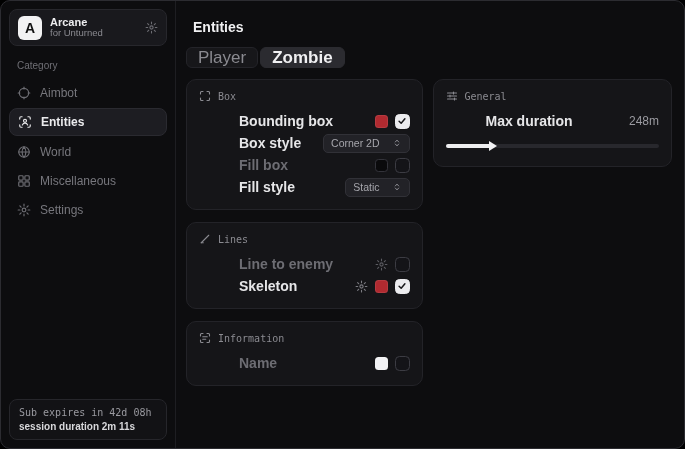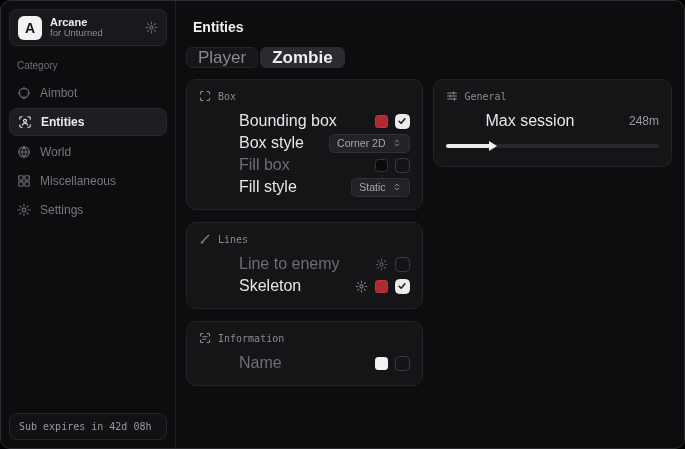--- a/index.html
+++ b/index.html
@@ -102,38 +102,38 @@
     display: flex; align-items: center; gap: 7px;
     color: #8b8b91;
     font-family: "DejaVu Sans Mono", monospace;
     font-size: 10px;
     margin-bottom: 8px;
   }
   .row {
     display: flex; align-items: center; justify-content: space-between;
     height: 22px;
   }
-  .row-label { color: #e6e6e8; font-size: 16px; font-weight: 400; padding-left: 40px; }
+  .row-label { color: #e6e6e8; font-size: 14px; font-weight: 700; padding-left: 40px; }
   .row.disabled .row-label { color: #6d6d73; }
   .controls { display: flex; align-items: center; gap: 7px; }
   .swatch {
     width: 13px; height: 13px; border-radius: 3.5px;
     border: 1px solid rgba(255,255,255,0.08);
   }
   .swatch.dark { border-color: #33333a; }
   .checkbox {
     width: 15px; height: 15px; border-radius: 4.5px;
     border: 1px solid #3c3c43;
     background: #141418;
     display: flex; align-items: center; justify-content: center;
     color: transparent;
   }
   .checkbox.checked { background: #ececef; border-color: #ececef; color: #17171a; }
   .dropdown {
-    display: flex; align-items: center; gap: 6px;
+    display: flex; align-items: center; gap: 12px;
     height: 19px; padding: 0 7px;
     background: #222227;
     border: 1px solid #313137;
     border-radius: 5px;
     color: #a6a6ac; font-size: 10.5px;
   }
   .dropdown .icon { color: #8d8d93; }
   .gear-ctl { color: #7c7c82; }
   .row.disabled .gear-ctl { color: #5c5c62; }
   .slider-value { color: #9b9ba1; font-size: 12px; }
@@ -229,20 +229,21 @@
             </svg>
         </span>
         <span>Settings</span>
       </div>
     </nav>
 
     <div class="spacer"></div>
 
     <div class="sub-card">
       <div class="sub-line1">Sub expires in 42d 08h</div>
+      <div class="sub-line2">session duration 2m 11s</div>
     </div>
   </aside>
 
   <main class="main">
 
     <h1 class="page-title">Entities</h1>
 
     <div class="tabs">
       <div class="tab">Player</div>
       <div class="tab active">Zombie</div>
@@ -370,21 +371,21 @@
           <div class="card-head">
             <span class="icon">
               <svg width="12" height="12" viewBox="0 0 24 24" fill="none" stroke="currentColor" stroke-width="2.2" stroke-linecap="round">
                   <path d="M3 6h18M3 12h18M3 18h18"></path>
                   <path d="M15 4v4M8 10v4M17 16v4"></path>
                 </svg>
             </span>
             <span>General</span>
           </div>
           <div class="row">
-            <span class="row-label">Max session</span>
+            <span class="row-label">Max duration</span>
             <span class="slider-value">248m</span>
           </div>
           <div class="slider">
             <div class="slider-track"></div>
             <div class="slider-fill" style="width: 22%;"></div>
             <div class="slider-thumb" style="left: 22%;"></div>
           </div>
         </section>
 
       </div>

